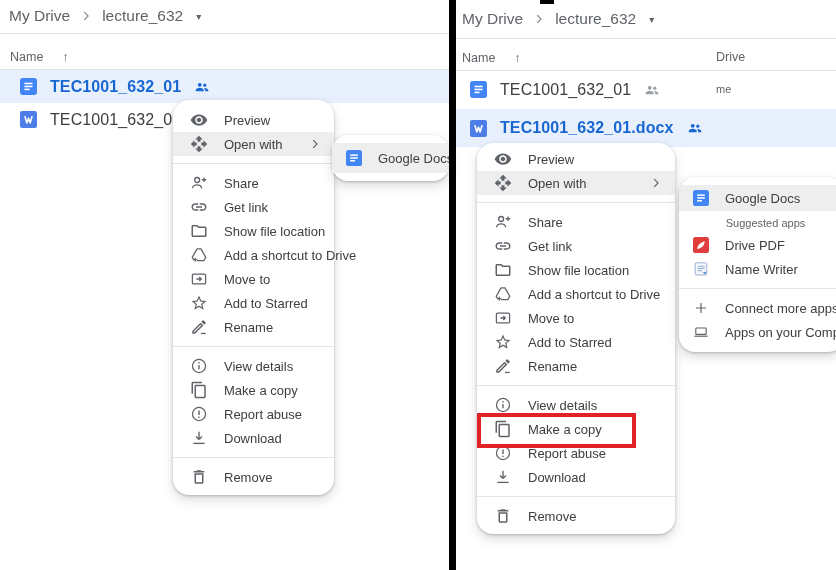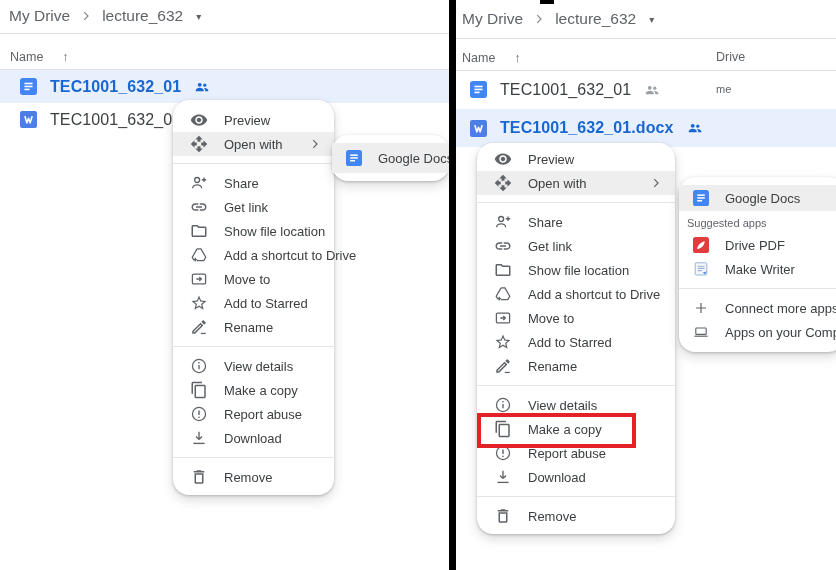--- a/index.html
+++ b/index.html
@@ -1,17 +1,17 @@
 <!DOCTYPE html>
 <html><head>
 <meta charset="utf-8">
 <style>
   html,body{margin:0;padding:0;background:#fff;}
   .canvas{position:relative;width:836px;height:570px;background:#c2410c;overflow:hidden;
-          font-family:"Liberation Sans",sans-serif;color:#3c4043;}
+          font-family:"Liberation Sans",sans-serif;color:#3c4043;text-align:center;}
   
   .panel{position:absolute;top:0;background:#fff;}
   #left-panel{left:0;width:449px;height:570px;}
   #right-panel{left:456px;width:380px;height:570px;}
   .crumb{position:absolute;top:7px;display:flex;align-items:center;gap:9px;
          font-size:15.5px;color:#5f6368;white-space:nowrap;}
   .crumb .bc-sep{width:14px;height:14px;color:#80868b;}
   .crumb .caret{font-size:10px;color:#5f6368;margin-left:4px;}
   .hline{position:absolute;height:1px;background:#e0e0e0;left:0;right:0;}
   .colhead{position:absolute;font-size:12.5px;color:#5f6368;display:flex;gap:19px;align-items:center;}
@@ -442,21 +442,21 @@
     <div class="mi" style="height:24px;">
       <svg class="gi sm">
           <use href="#i-luminfile"></use>
         </svg>
       <span>Drive PDF</span>
     </div>
     <div class="mi" style="height:24px;">
       <svg class="gi sm">
           <use href="#i-zohofile"></use>
         </svg>
-      <span>Make Writer</span>
+      <span>Name Writer</span>
     </div>
     <div class="mdiv"></div>
     <div class="mi" style="height:24px;">
       <svg class="gi sm">
           <use href="#i-plus"></use>
         </svg>
       <span>Connect more apps</span>
     </div>
     <div class="mi" style="height:24px;">
       <svg class="gi sm">

